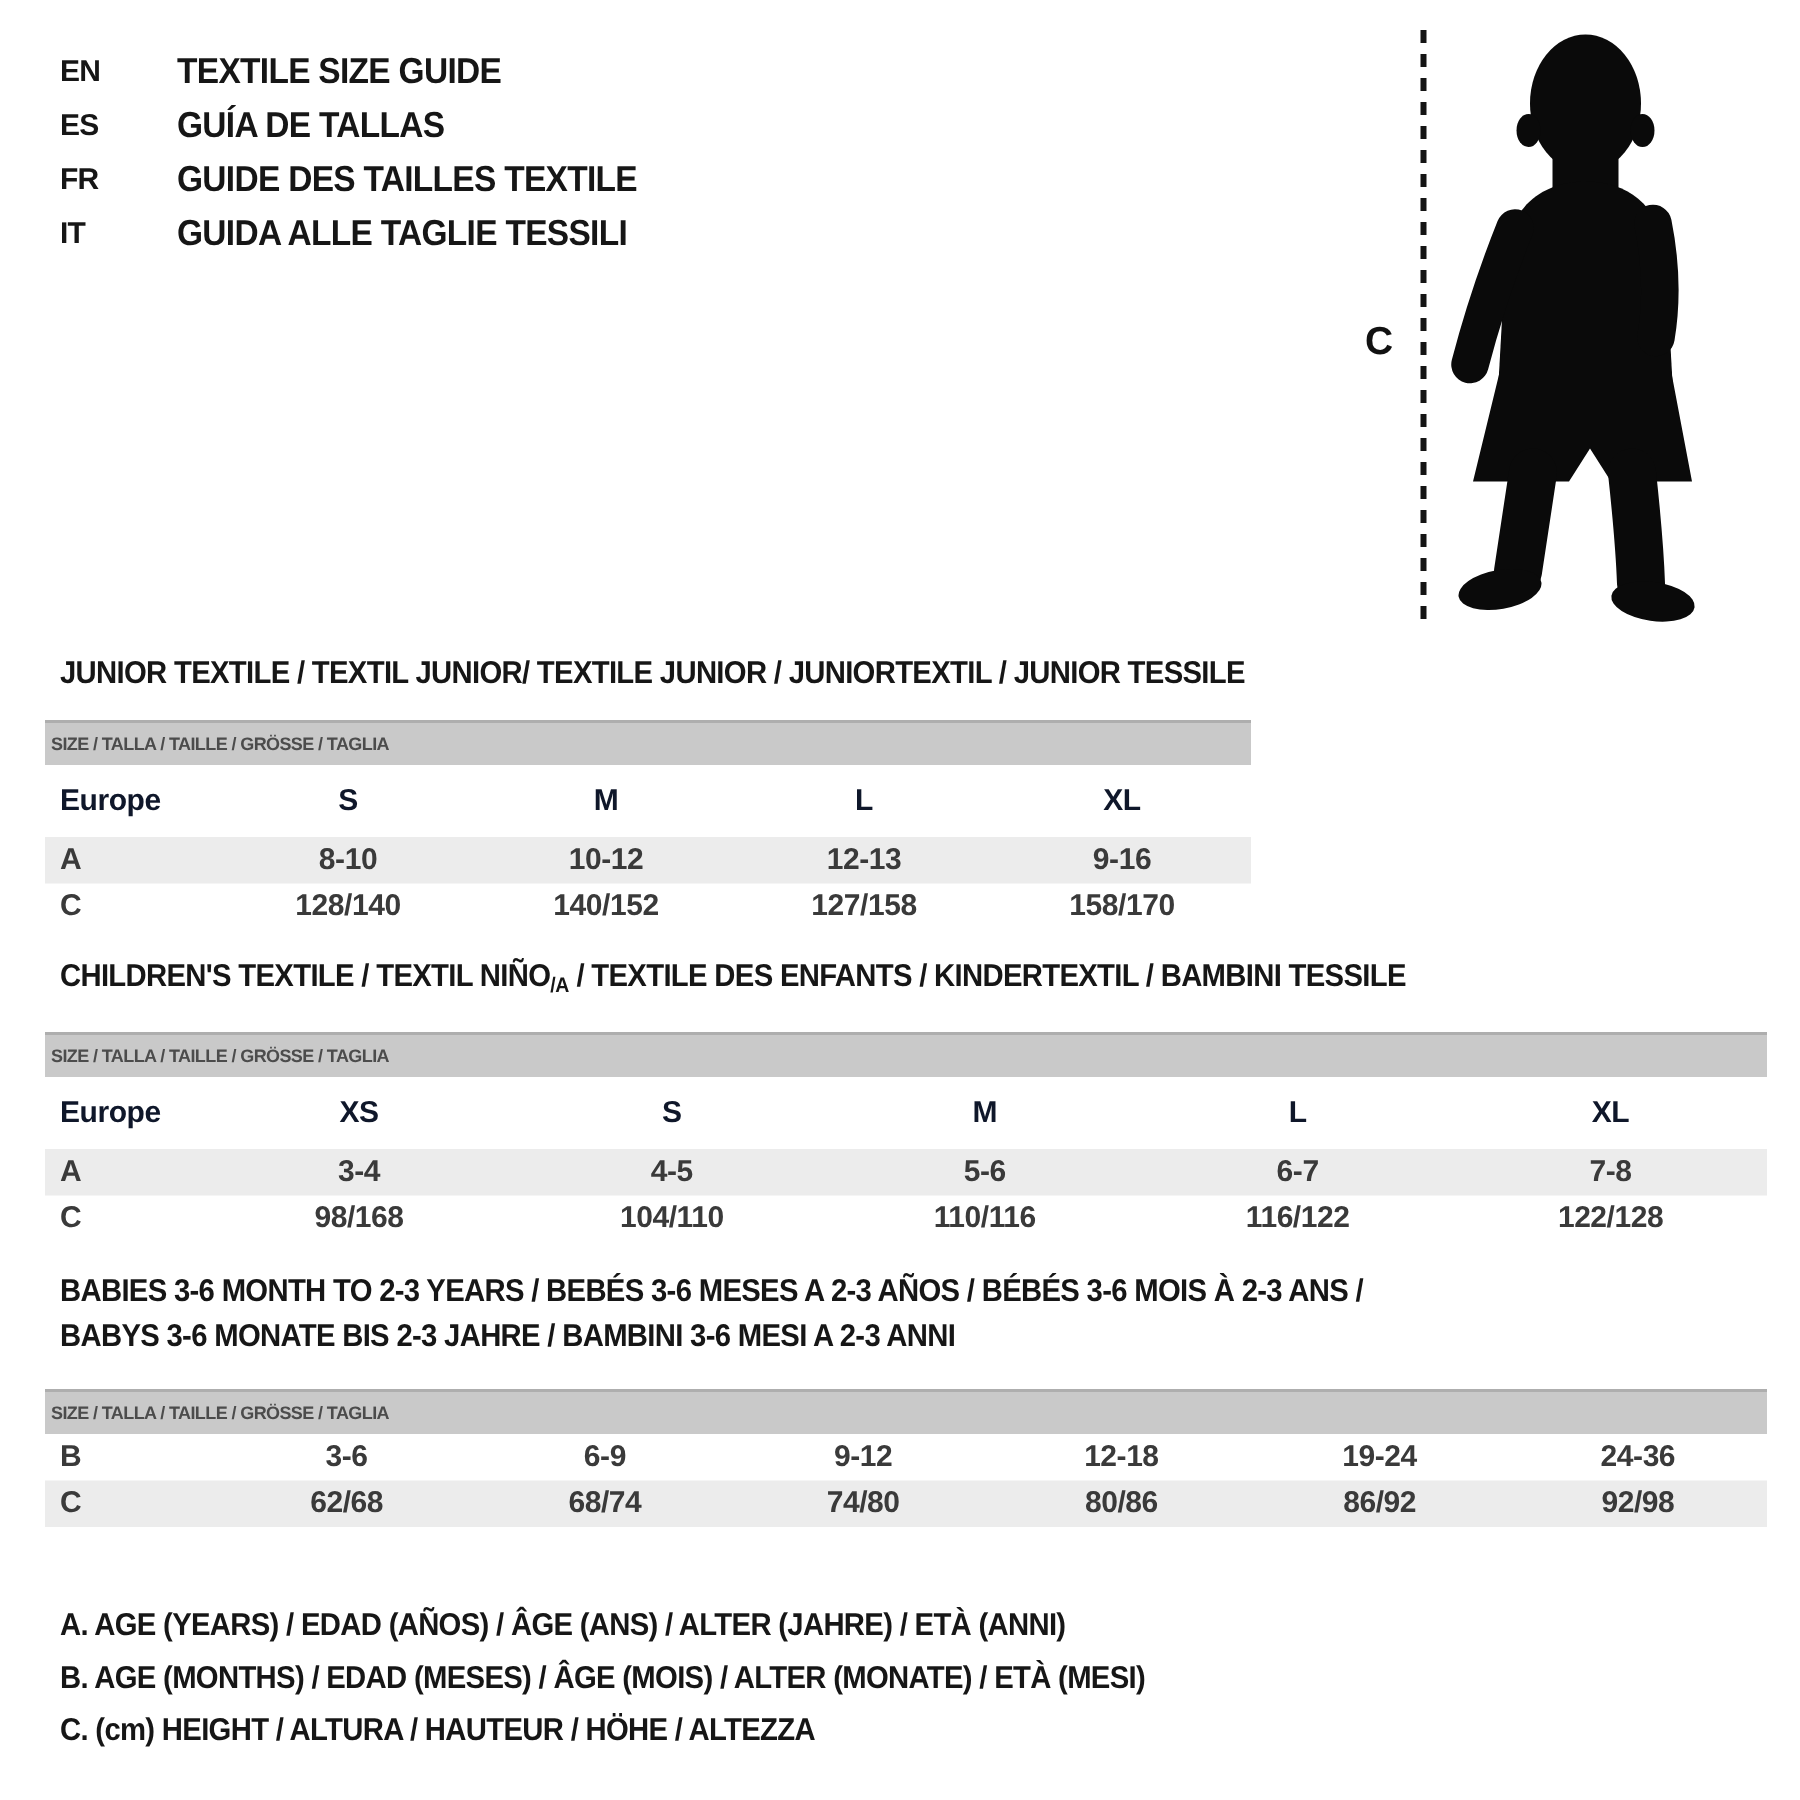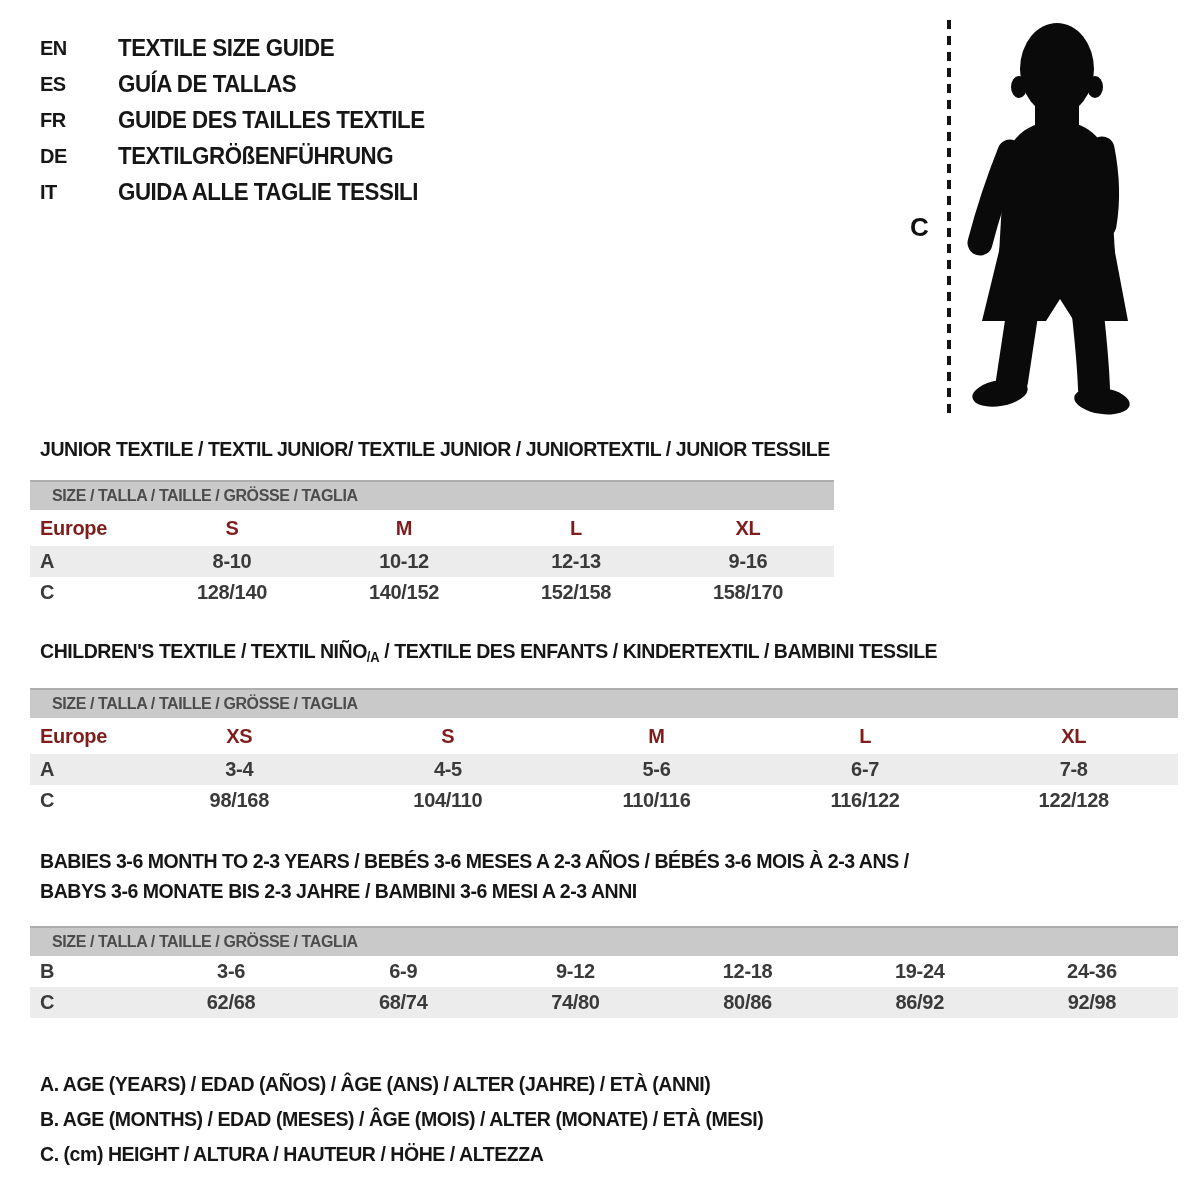--- a/index.html
+++ b/index.html
@@ -32,25 +32,25 @@
   #sec-babies  {left:30px;top:846px;width:1148px;}
   .sec-heading{position:absolute;left:10px;top:0;}
   .heading-line{font-size:21px;line-height:30px;letter-spacing:-0.5px;color:#161616;white-space:nowrap;}
   .subsc{font-size:14px;vertical-align:-4px;letter-spacing:-0.3px;}
   .tbl{position:absolute;left:0;right:0;}
   #sec-junior   .tbl{top:46px;}
   #sec-children .tbl{top:52px;}
   #sec-babies   .tbl{top:80px;}
   .size-bar{
     height:28px;background:#c9c9c9;border-top:2px solid #aeaeae;
-    color:#4c4c4c;font-size:16px;line-height:28px;padding-left:22px;
+    color:#4c4c4c;font-size:12px;line-height:28px;padding-left:4px;
     letter-spacing:-0.4px;
   }
   .trow{display:grid;height:31px;align-items:center;font-size:20px;color:#3a3a3a;}
-  .trow.first{height:36px;color:#7f1d1d;}
+  .trow.first{height:48px;color:#0f172a;}
   .trow.shaded{background:#ececec;}
   .cell{text-align:center;letter-spacing:-0.3px;white-space:nowrap;}
   .cell.lbl{text-align:left;padding-left:10px;}
   
   .legend{position:absolute;left:40px;top:1066px;}
   .legend-line{font-size:21px;line-height:35px;letter-spacing:-0.5px;color:#161616;white-space:nowrap;}
 </style>
 </head>
 <body>
 
@@ -61,24 +61,20 @@
       <span class="lang-code">EN</span>
       <span class="lang-title condensed">TEXTILE SIZE GUIDE</span>
     </div>
     <div class="lang-row">
       <span class="lang-code">ES</span>
       <span class="lang-title condensed">GUÍA DE TALLAS</span>
     </div>
     <div class="lang-row">
       <span class="lang-code">FR</span>
       <span class="lang-title condensed">GUIDE DES TAILLES TEXTILE</span>
-    </div>
-    <div class="lang-row">
-      <span class="lang-code">DE</span>
-      <span class="lang-title condensed">TEXTILGRÖßENFÜHRUNG</span>
     </div>
     <div class="lang-row">
       <span class="lang-code">IT</span>
       <span class="lang-title condensed">GUIDA ALLE TAGLIE TESSILI</span>
     </div>
   </div>
 
   <div class="measure-label">C</div>
   <div class="dash-line"></div>
   <svg class="baby" viewBox="0 0 180 400" xmlns="http://www.w3.org/2000/svg">
@@ -113,21 +109,21 @@
           <div class="cell lbl">A</div>
           <div class="cell">8-10</div>
           <div class="cell">10-12</div>
           <div class="cell">12-13</div>
           <div class="cell">9-16</div>
         </div>
         <div class="trow" style="grid-template-columns: 116px repeat(4, 1fr);">
           <div class="cell lbl">C</div>
           <div class="cell">128/140</div>
           <div class="cell">140/152</div>
-          <div class="cell">152/158</div>
+          <div class="cell">127/158</div>
           <div class="cell">158/170</div>
         </div>
       </div>
   </section>
 
   <section class="guide-section" id="sec-children">
     <div class="sec-heading"><div class="heading-line condensed"><span>CHILDREN'S TEXTILE / TEXTIL NIÑO</span><span class="subsc">/A</span><span> / TEXTILE DES ENFANTS / KINDERTEXTIL / BAMBINI TESSILE</span></div></div>
     <div class="tbl">
         <div class="size-bar">SIZE / TALLA / TAILLE / GRÖSSE / TAGLIA</div>
         <div class="trow first" style="grid-template-columns: 105px repeat(5, 1fr);">

